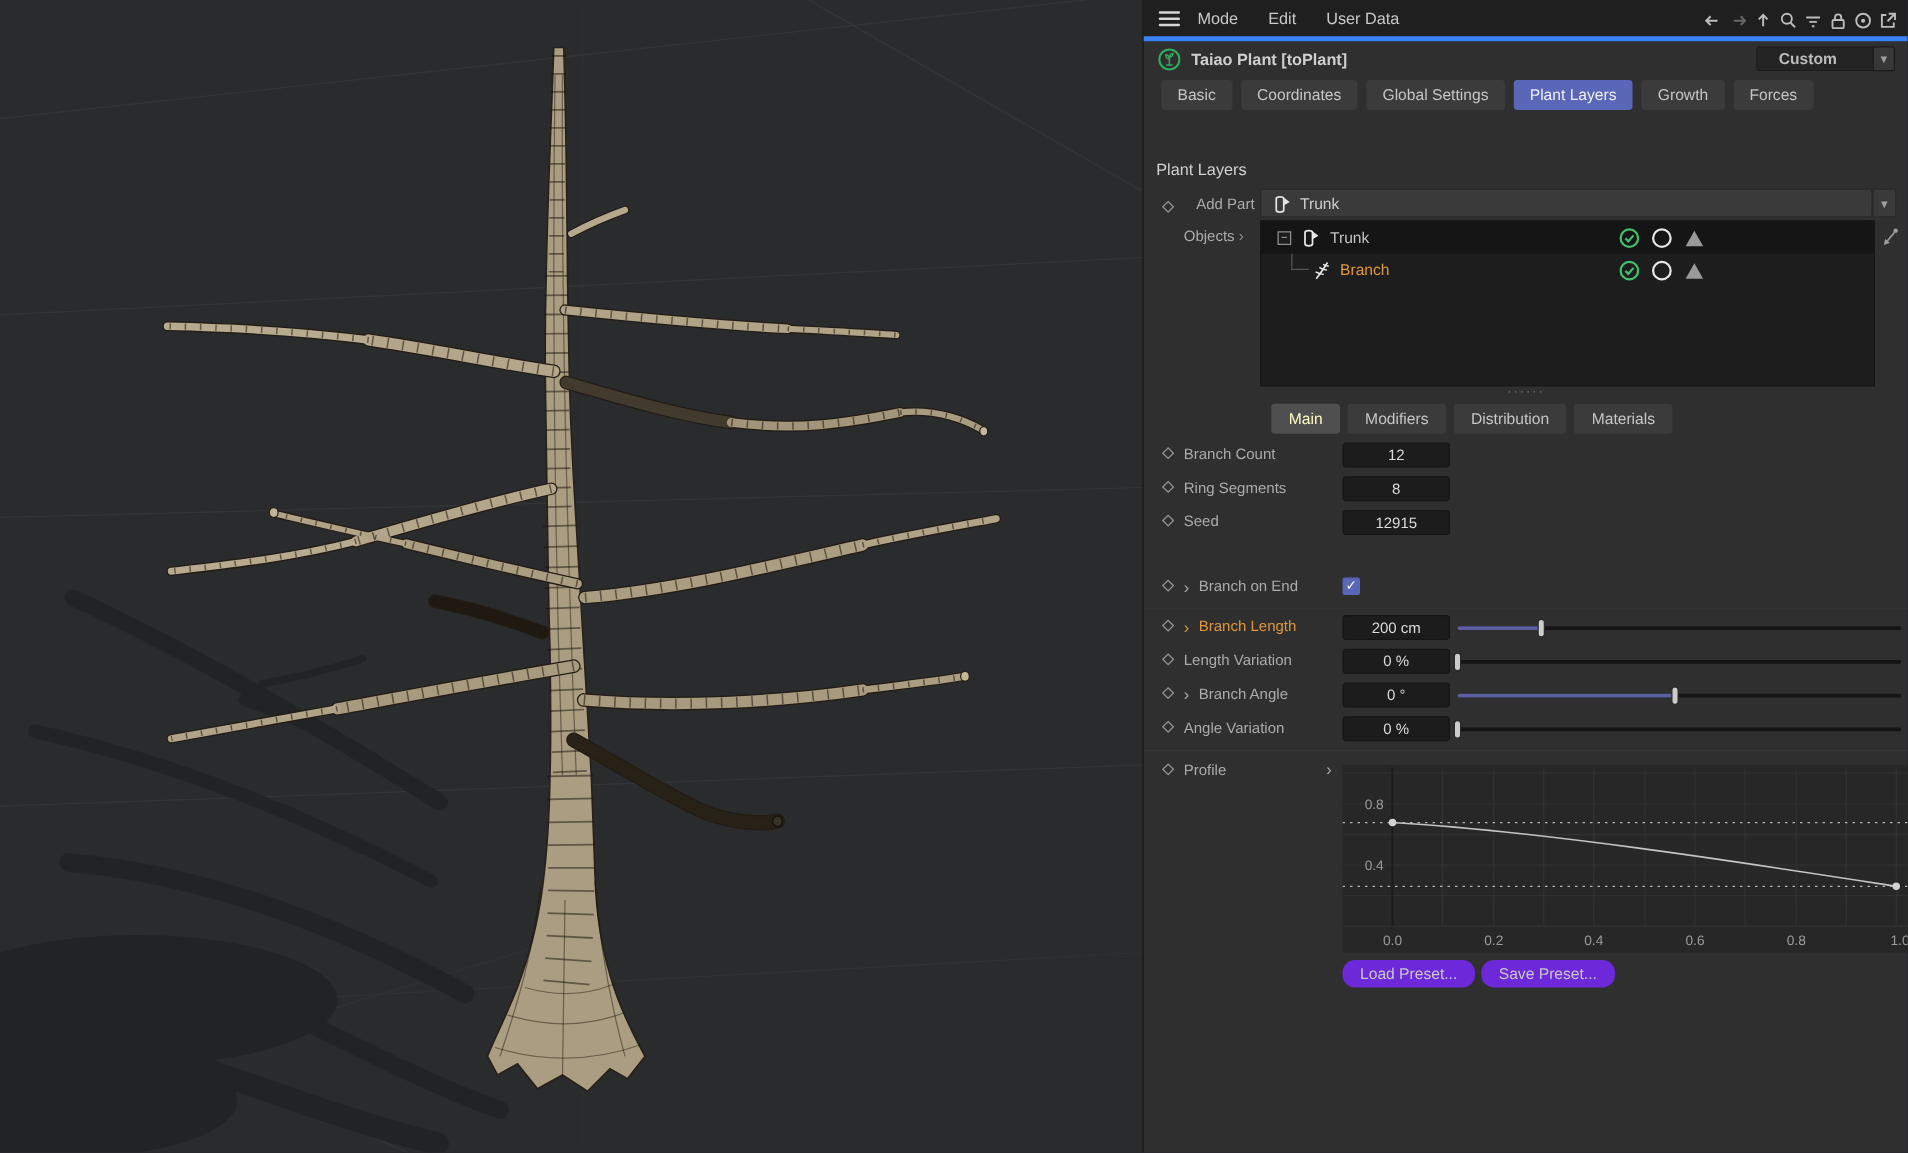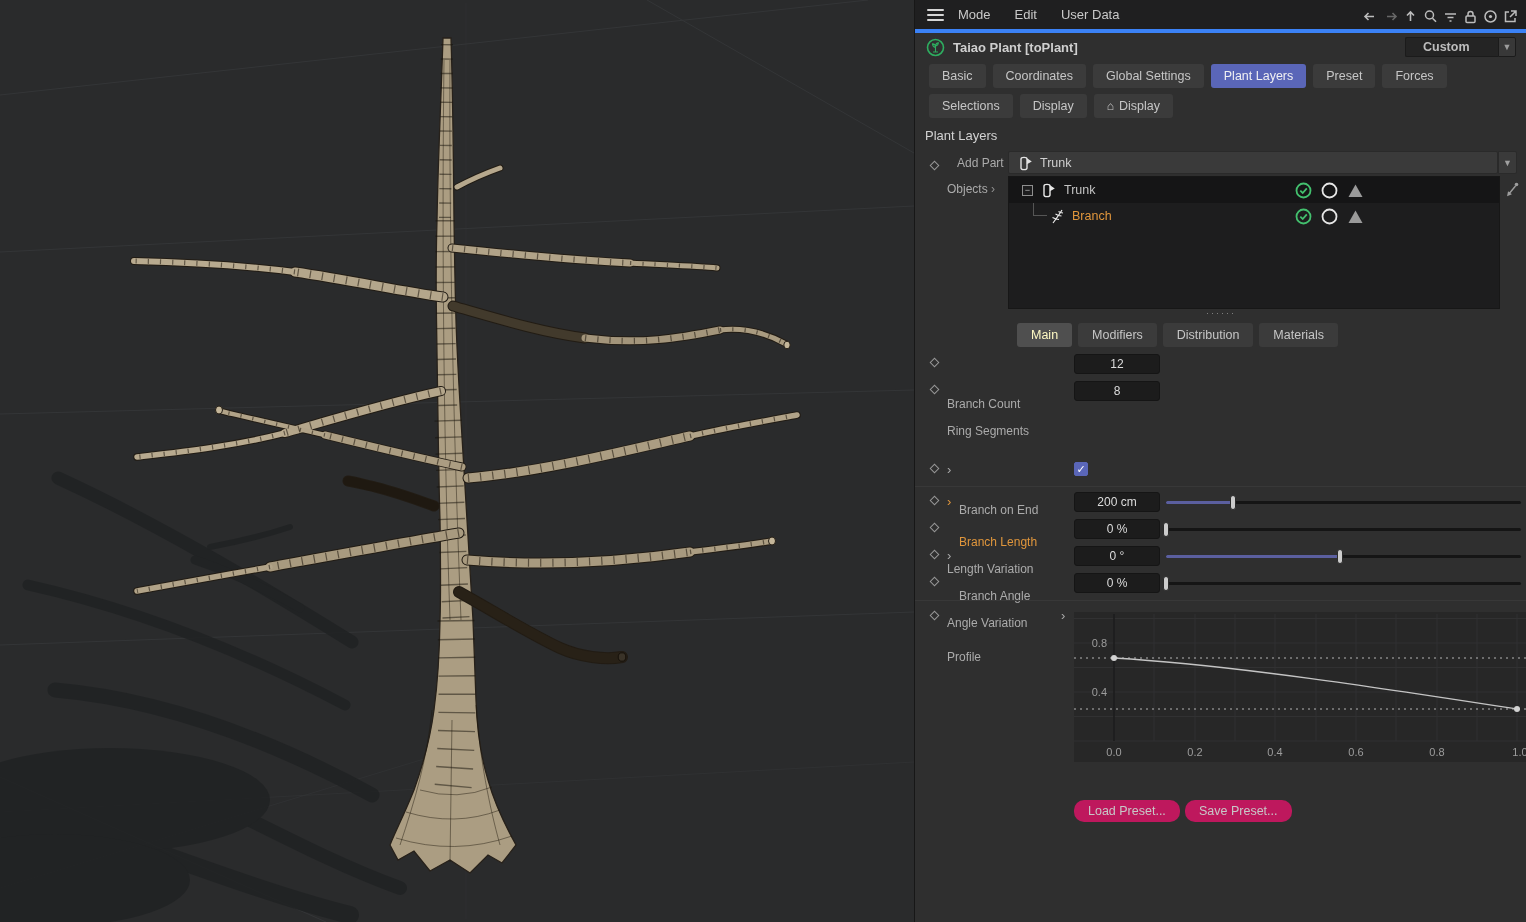--- a/index.html
+++ b/index.html
@@ -71,21 +71,21 @@
   
   .subtabs { position:absolute; left:102px; top:323px; display:flex; gap:6px; }
   .subtab { height:24px; background:#3b3b3b; border-radius:3px; color:#c6c6c6; font-size:12.5px;
             line-height:24px; padding:0 14px; cursor:pointer; }
   .subtab.sel { background:#4f4f4f; color:#fef9c3; }
 
   
   .prow { position:absolute; left:0; width:612px; height:20px; }
   .prow .diamond { position:absolute; left:16px; top:5px; }
   .prow .chev { position:absolute; left:32px; top:1px; color:#ababab; font-size:13px; line-height:18px; }
-  .prow .lab { position:absolute; left:32px; top:2px; color:#ababab; font-size:12px; white-space:nowrap;margin-top:41px; }
+  .prow .lab { position:absolute; left:32px; top:2px; color:#ababab; font-size:12px; white-space:nowrap; }
   .prow .lab.shift { left:44px; }
   .prow .lab.orange, .prow .chev.orange { color:#e0963c; }
   .field { position:absolute; left:159px; top:0; width:86px; height:20px; background:#1c1c1c;
            border:1px solid #151515; border-radius:3px; color:#dcdcdc; font-size:12px;
            text-align:center; line-height:18px; cursor:text; }
   .checkbox { position:absolute; left:159px; top:2px; width:14px; height:14px; border:1px solid #9a9a9a;
               border-radius:2px; background:transparent; cursor:pointer; }
   .checkbox.checked { background:#5a66b8; border-color:#5a66b8; color:#fff; font-size:11px;
                       line-height:13px; text-align:center; }
   .cb-after-label { position:absolute; left:153px; top:2px; width:14px; height:14px;
@@ -99,21 +99,21 @@
   .slider .fill { position:absolute; left:0; top:0; height:3px; background:#5b5f9f; border-radius:2px; }
   .slider .handle { position:absolute; top:-6px; width:6px; height:15px; background:#cccccc;
                     border:1px solid #2a2a2a; border-radius:3px; cursor:grab; }
 
   
   .graph { position:absolute; left:159px; top:612px; width:453px; height:150px; background:#272727; }
   .graph svg { display:block; }
   .profile-chev { position:absolute; left:146px; top:608px; color:#ababab; font-size:13px; }
 
   
-  .fbtn { position:absolute; top:800px; height:22px; background:#be185d; border-radius:10px;
+  .fbtn { position:absolute; top:768px; height:22px; background:#6d28d9; border-radius:10px;
           color:#c8c8c8; font-size:12.5px; line-height:22px; padding:0 14px; cursor:pointer; }
 
   text { font-family:"Liberation Sans", sans-serif; }
 </style>
 </head>
 <body>
 
 <div class="stage">
 
   <div class="viewport">
@@ -322,27 +322,22 @@
       <span class="obj-title">Taiao Plant [toPlant]</span>
       <div class="preset-dd">Custom</div>
       <div class="preset-arrow">▼</div>
     </div>
 
     <div class="tabs r1">
       <div class="tab">Basic</div>
       <div class="tab">Coordinates</div>
       <div class="tab">Global Settings</div>
       <div class="tab sel">Plant Layers</div>
-      <div class="tab">Preset</div>
+      <div class="tab">Growth</div>
       <div class="tab">Forces</div>
-    </div>
-    <div class="tabs r2">
-      <div class="tab">Selections</div>
-      <div class="tab">Display</div>
-      <div class="tab"><span class="house">⌂</span><span>Display</span></div>
     </div>
 
     <div class="section-heading">Plant Layers</div>
 
     <span class="lbl-diamond" style="top:158px;"><span class="diamond"></span></span>
     <span class="row-label" style="left:42px; top:156px;">Add Part</span>
     <div class="addpart-bar">
       <svg width="15" height="16" viewBox="0 0 15 16" style="margin-left:8px;" fill="none" stroke="#e3e3e3" stroke-width="1.4">
         <path d="M4,4 a3,1.6 0 0 1 6,0 V13 a3,1.6 0 0 1 -6,0 Z"></path>
           <path d="M10,4 L13.5,6.5 L10,8.5" fill="#e3e3e3"></path>
@@ -411,20 +406,25 @@
 
     <div class="prow" style="top:354px;">
       <span class="diamond"></span>
       <span class="lab">Branch Count</span>
       <div class="field">12</div>
     </div>
     <div class="prow" style="top:381px;">
       <span class="diamond"></span>
       <span class="lab">Ring Segments</span>
       <div class="field">8</div>
+    </div>
+    <div class="prow" style="top:408px;">
+      <span class="diamond"></span>
+      <span class="lab">Seed</span>
+      <div class="field">12915</div>
     </div>
     <div class="prow" style="top:460px;">
       <span class="diamond"></span>
       <span class="chev">›</span>
       <span class="lab shift">Branch on End</span>
       <div class="checkbox checked">✓</div>
     </div>
 
     <div class="divider" style="top:486px;"></div>
 

